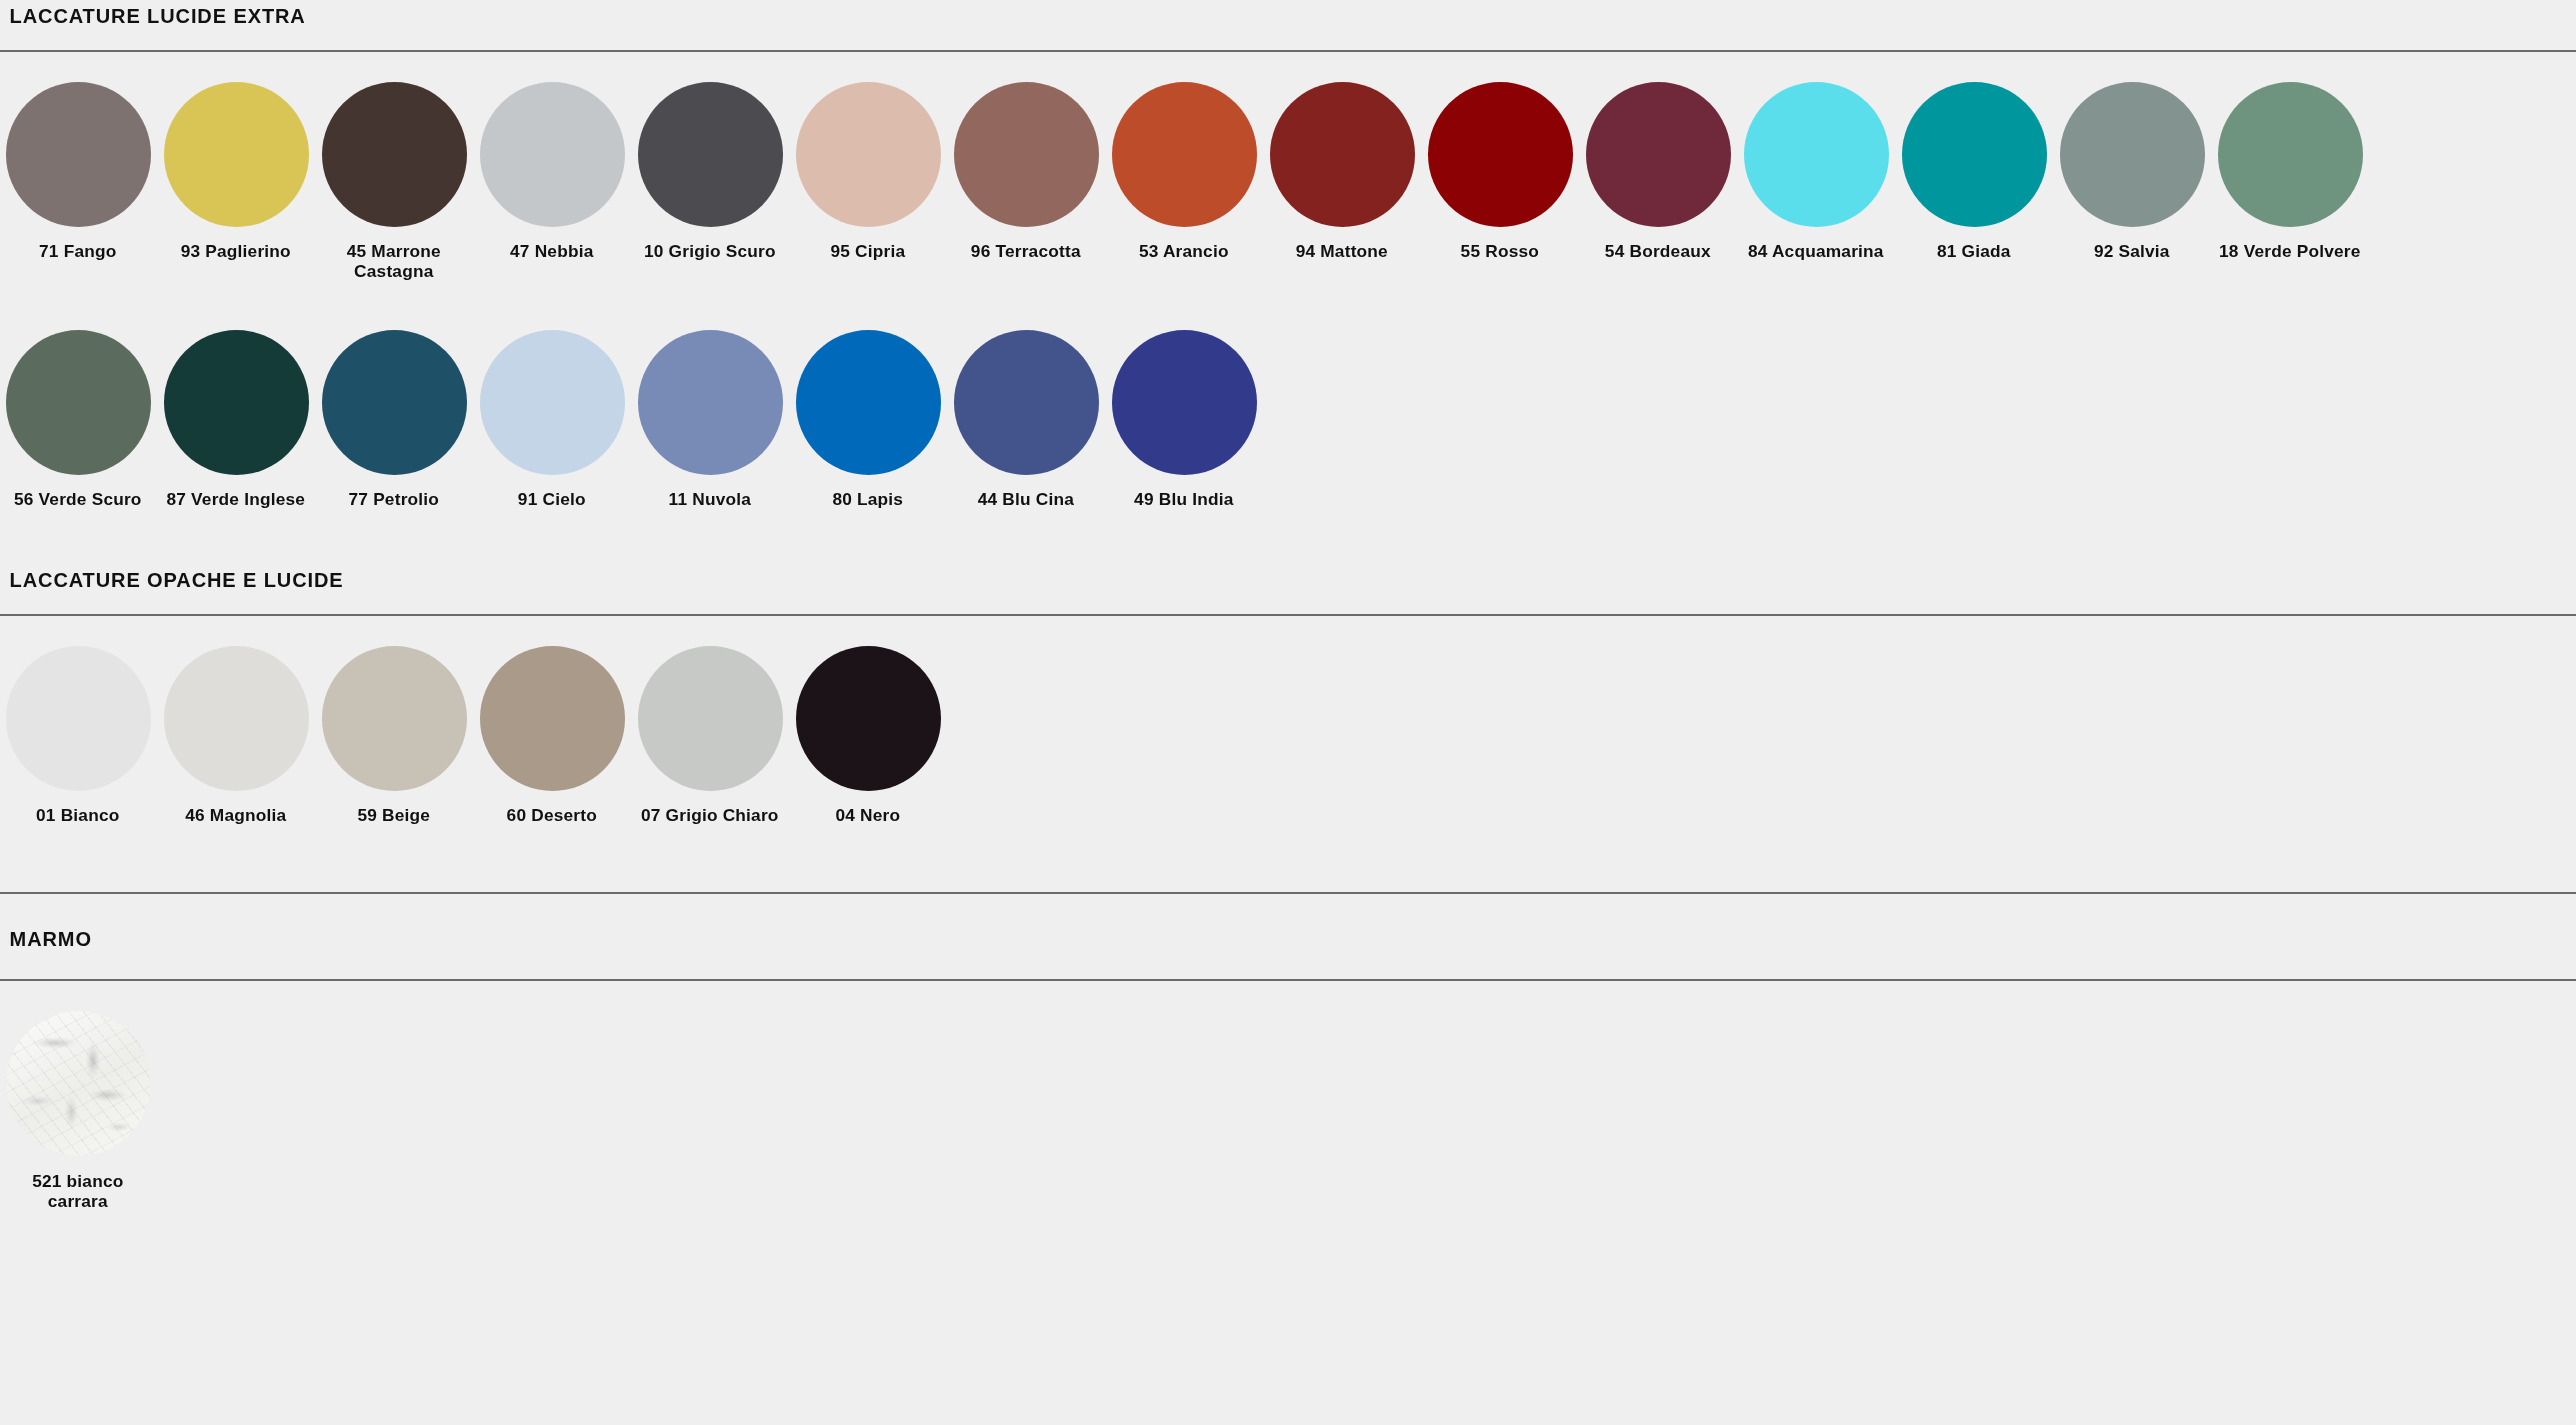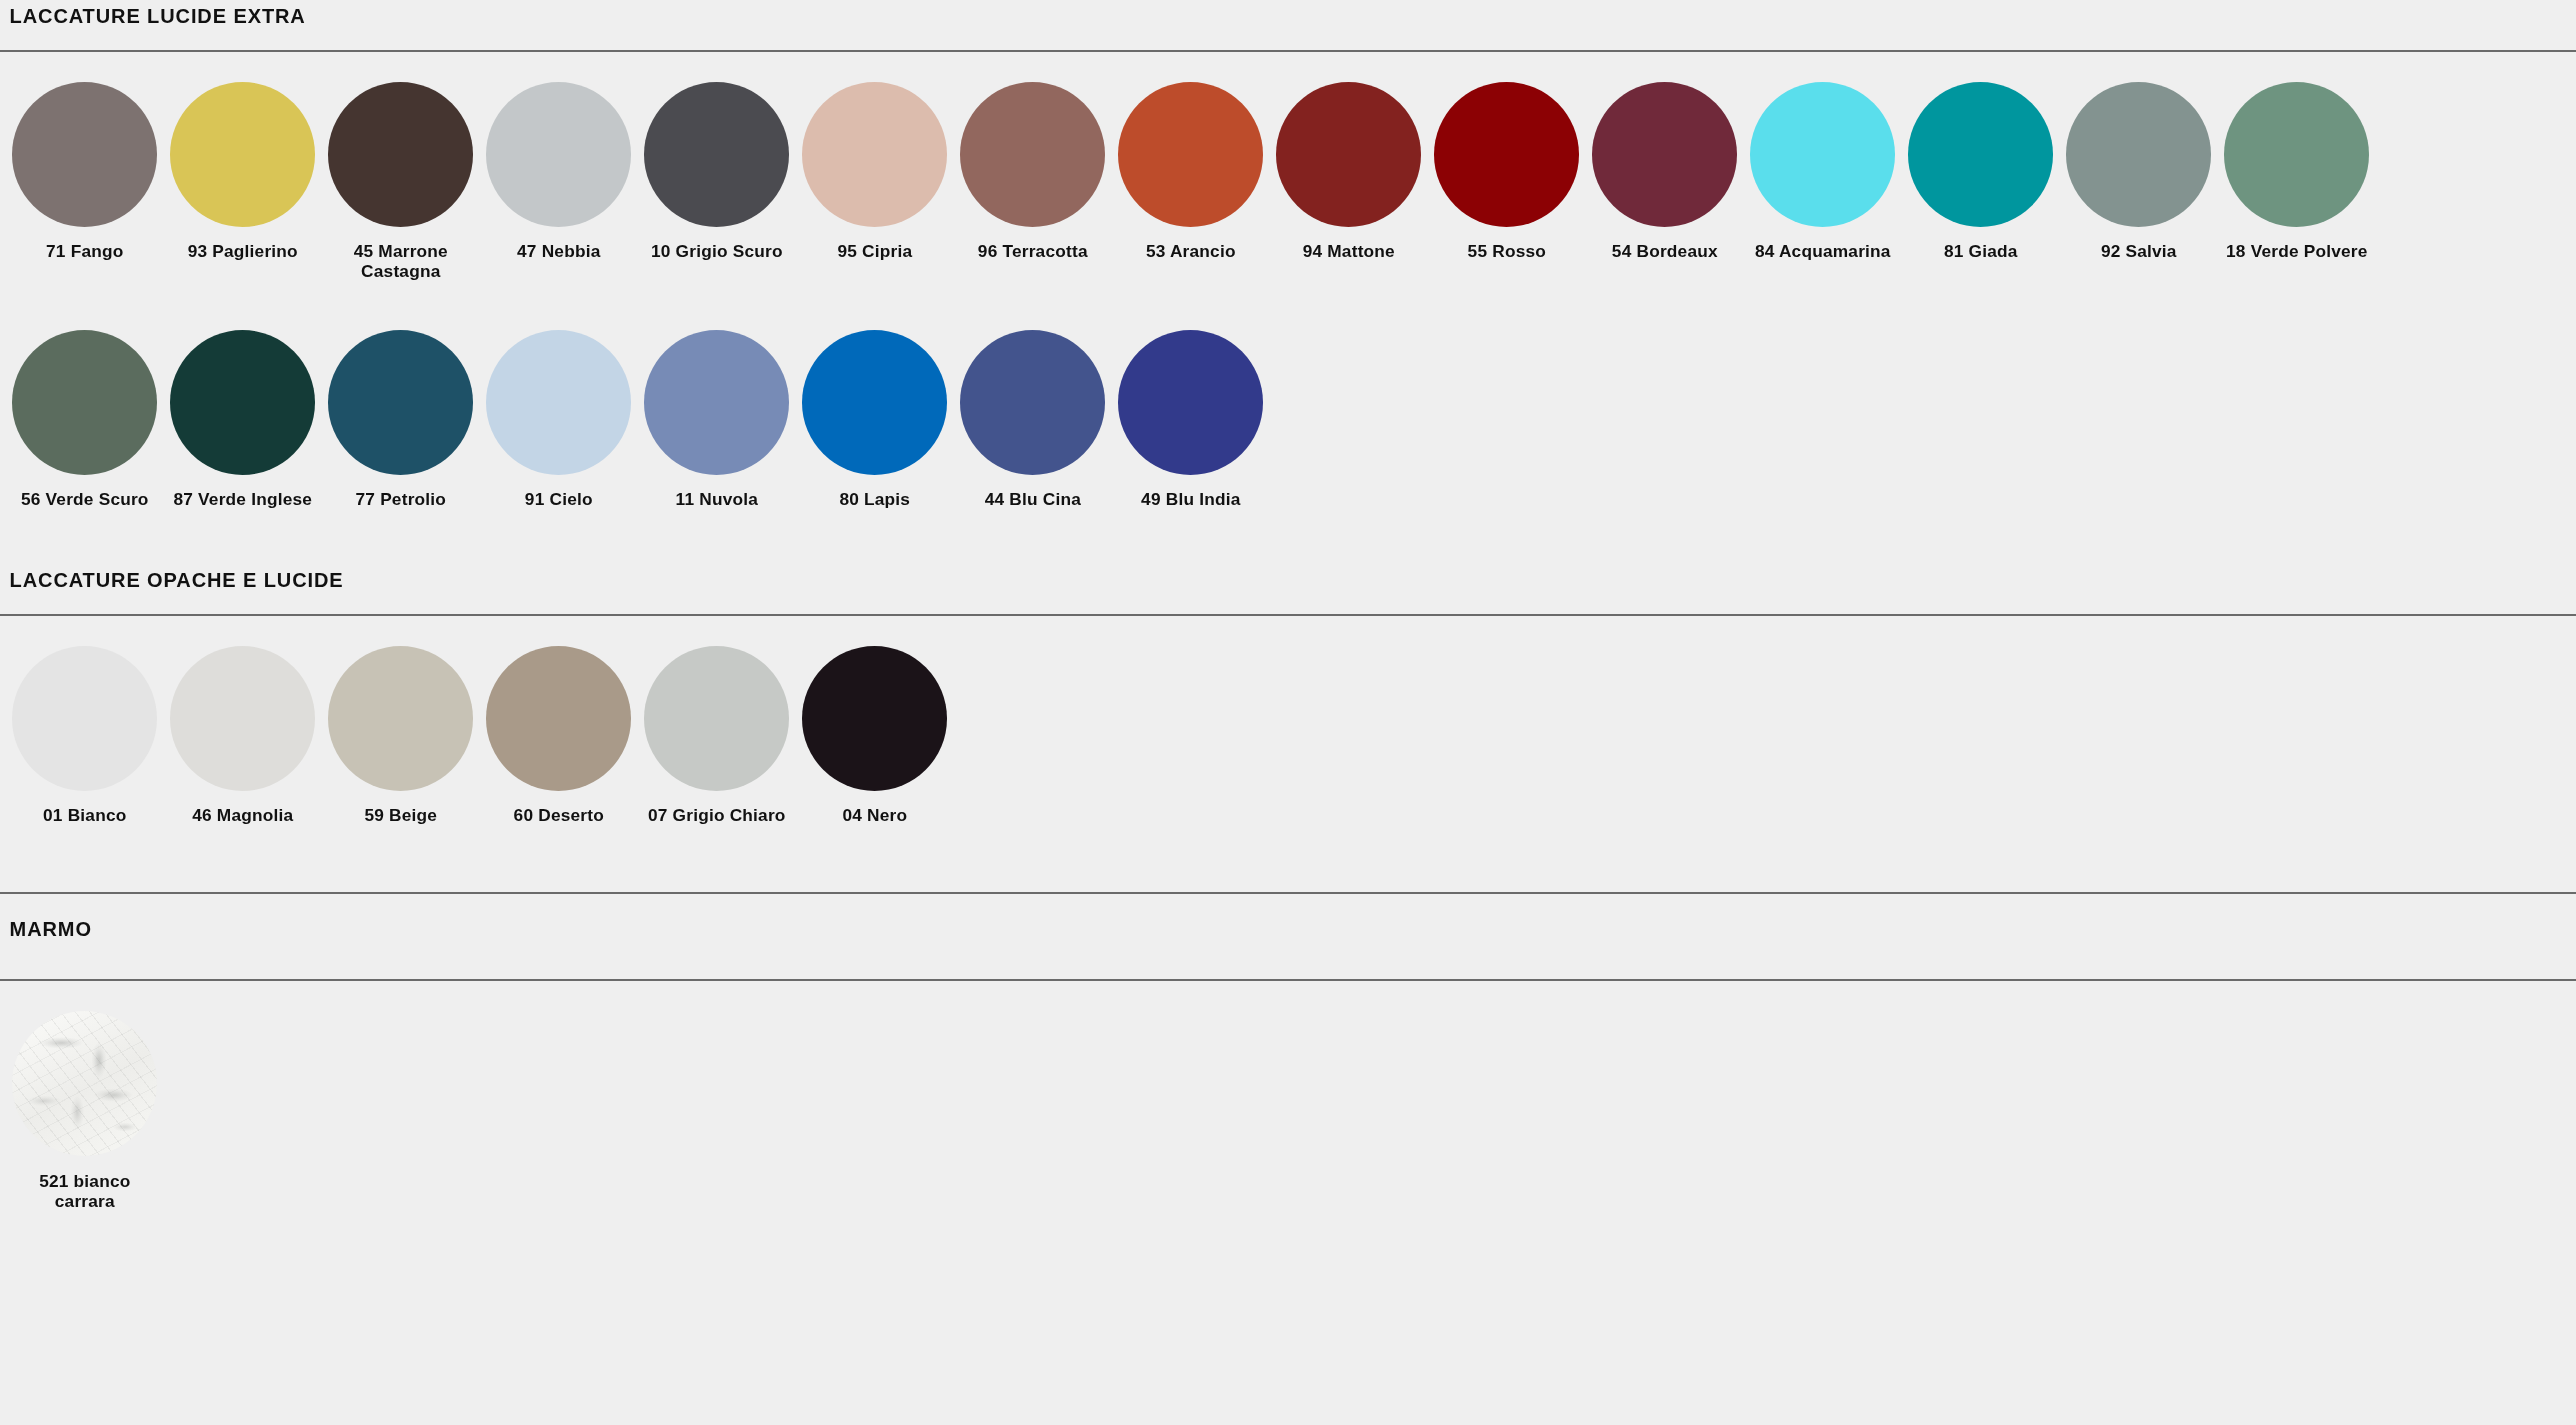--- a/index.html
+++ b/index.html
@@ -46,21 +46,20 @@
     display: flex;
     flex-wrap: nowrap;
     align-items: flex-start;
   }
 
   .swatch {
     width: 158px;
     flex: 0 0 158px;
     display: flex;
     flex-direction: column;
-    align-items: center;
   }
 
   .swatch-disc {
     width: 145px;
     height: 145px;
     border-radius: 50%;
     background-color: #cccccc;
     position: relative;
     overflow: hidden;
   }
@@ -246,21 +245,21 @@
       </div>
       <div class="swatch">
         <div class="swatch-disc" style="background-color:#1b1318;"></div>
         <div class="swatch-label">04 Nero</div>
       </div>
     </div>
   </div>
 
   <div style="margin-top:67px;">
     <div class="divider"></div>
-    <div style="height:54px; padding-top:25px; box-sizing:border-box;">
+    <div style="height:54px; padding-top:35px; box-sizing:border-box;">
       <div class="section-title">MARMO</div>
     </div>
     <div class="divider" style="margin-top:31px;"></div>
 
     <div class="swatch-row" style="margin-top:30px; padding-left:5.8px;">
       <div class="swatch">
         <div class="swatch-disc marble-light"></div>
         <div class="swatch-label">521 bianco carrara</div>
       </div>
     </div>

